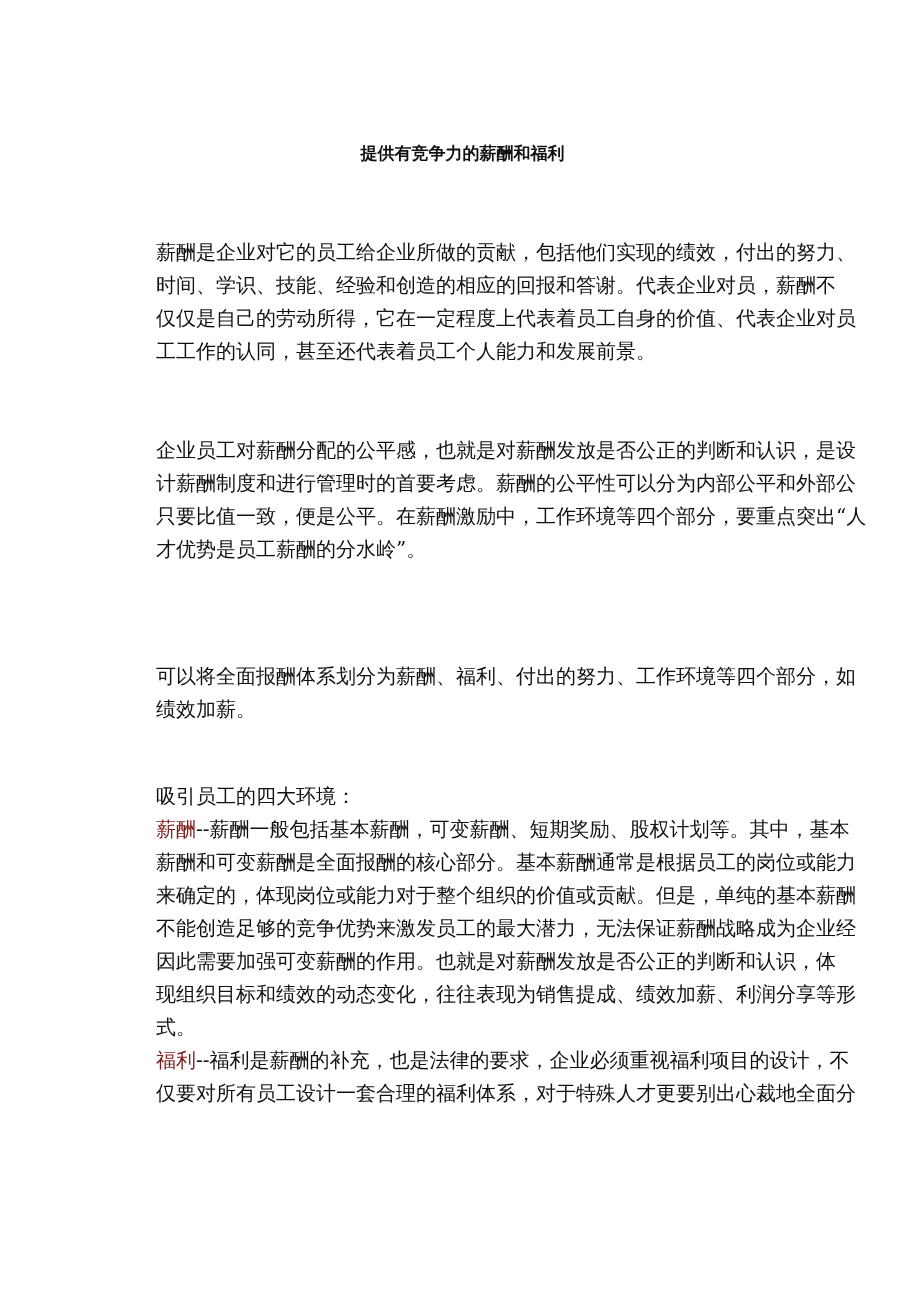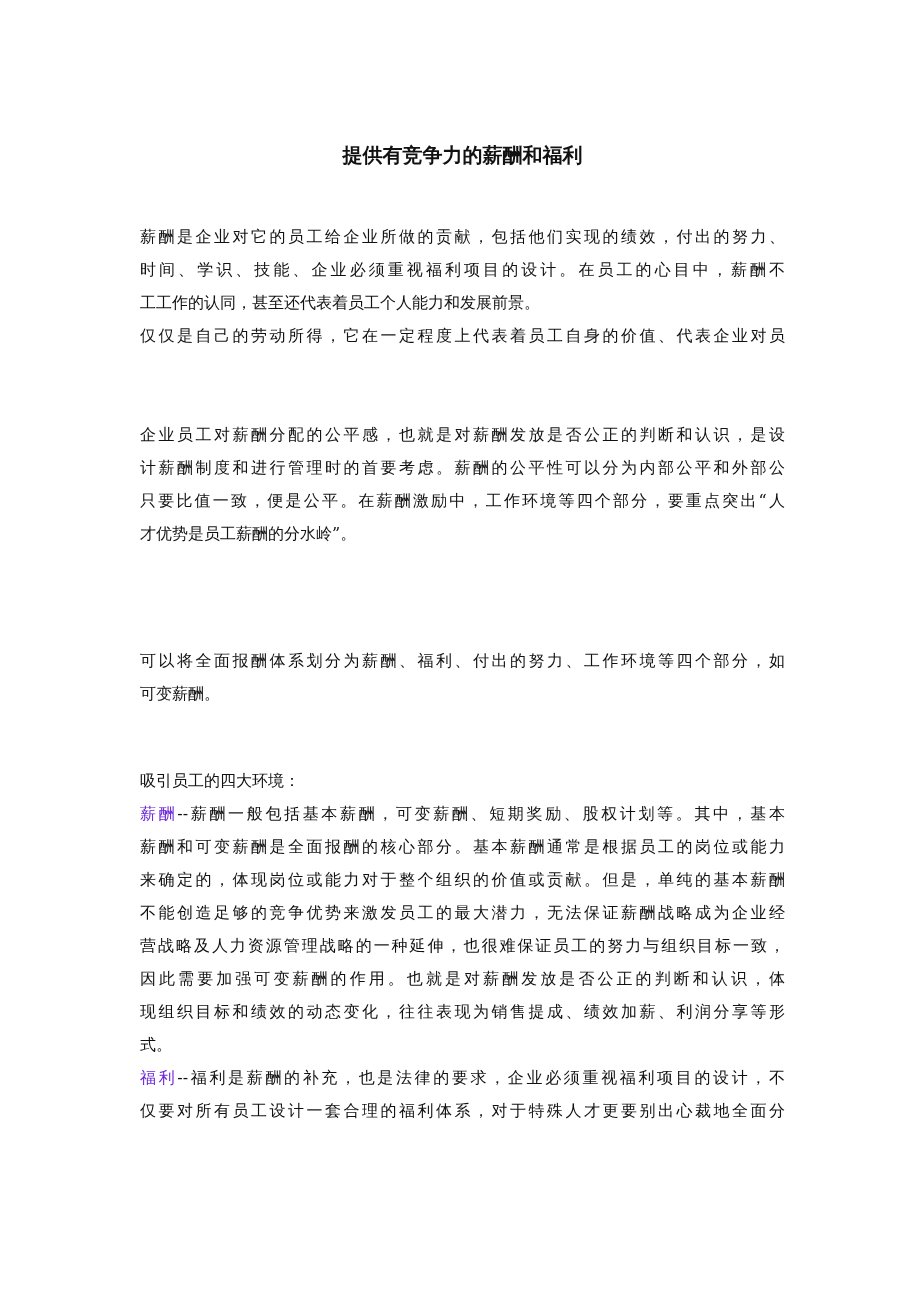--- a/index.html
+++ b/index.html
@@ -20,85 +20,84 @@
       left: 140px;
       top: 0;
       width: 645px;
     }
     .title {
       position: absolute;
       left: 0;
       top: 143px;
       width: 645px;
       text-align: center;
-      font-family: Liberation Sans, sans-serif;
+      font-family: Liberation Mono, monospace;
       font-weight: bold;
-      font-size: 20px;
+      font-size: 17px;
       line-height: 24px;
       letter-spacing: 0px;
     }
     .para {
       position: absolute;
       left: 0;
       width: 645px;
-      font-size: 16px;
+      font-size: 20px;
       line-height: 33px;
       text-align: justify;
       text-align-last: left;
       word-break: break-all;
-      margin: 0;
+      margin: 16px;
     }
     .line {
       display: block;
       white-space: nowrap;
       height: 33px;
       text-align-last: justify;
       text-align: justify;
     }
     .line.last {
       text-align-last: left;
     }
     .hl {
-      color: #6d28d9;
+      color: #7f1d1d;
     }
   </style>
 </head>
 <body>
 
 <div class="page">
 
   <div class="title">提供有竞争力的薪酬和福利</div>
 
   <div class="para" style="top:220px;">
     <span class="line">薪酬是企业对它的员工给企业所做的贡献，包括他们实现的绩效，付出的努力、</span>
-    <span class="line">时间、学识、技能、企业必须重视福利项目的设计。在员工的心目中，薪酬不</span>
+    <span class="line">时间、学识、技能、经验和创造的相应的回报和答谢。代表企业对员，薪酬不</span>
+    <span class="line">仅仅是自己的劳动所得，它在一定程度上代表着员工自身的价值、代表企业对员</span>
     <span class="line last">工工作的认同，甚至还代表着员工个人能力和发展前景。</span>
-    <span class="line">仅仅是自己的劳动所得，它在一定程度上代表着员工自身的价值、代表企业对员</span>
   </div>
 
   <div class="para" style="top:418px;">
     <span class="line">企业员工对薪酬分配的公平感，也就是对薪酬发放是否公正的判断和认识，是设</span>
     <span class="line">计薪酬制度和进行管理时的首要考虑。薪酬的公平性可以分为内部公平和外部公</span>
     <span class="line">只要比值一致，便是公平。在薪酬激励中，工作环境等四个部分，要重点突出“人</span>
     <span class="line last">才优势是员工薪酬的分水岭”。</span>
   </div>
 
   <div class="para" style="top:644px;">
     <span class="line">可以将全面报酬体系划分为薪酬、福利、付出的努力、工作环境等四个部分，如</span>
-    <span class="line last">可变薪酬。</span>
+    <span class="line last">绩效加薪。</span>
   </div>
 
   <div class="para" style="top:764px;">
     <span class="line last">吸引员工的四大环境：</span>
 
     <span class="line"><span class="hl">薪酬</span><span>--薪酬一般包括基本薪酬，可变薪酬、短期奖励、股权计划等。其中，基本</span></span>
     <span class="line">薪酬和可变薪酬是全面报酬的核心部分。基本薪酬通常是根据员工的岗位或能力</span>
     <span class="line">来确定的，体现岗位或能力对于整个组织的价值或贡献。但是，单纯的基本薪酬</span>
     <span class="line">不能创造足够的竞争优势来激发员工的最大潜力，无法保证薪酬战略成为企业经</span>
-    <span class="line">营战略及人力资源管理战略的一种延伸，也很难保证员工的努力与组织目标一致，</span>
     <span class="line">因此需要加强可变薪酬的作用。也就是对薪酬发放是否公正的判断和认识，体</span>
     <span class="line">现组织目标和绩效的动态变化，往往表现为销售提成、绩效加薪、利润分享等形</span>
     <span class="line last">式。</span>
 
     <span class="line"><span class="hl">福利</span><span>--福利是薪酬的补充，也是法律的要求，企业必须重视福利项目的设计，不</span></span>
     <span class="line">仅要对所有员工设计一套合理的福利体系，对于特殊人才更要别出心裁地全面分</span>
   </div>
 
 </div>
 

